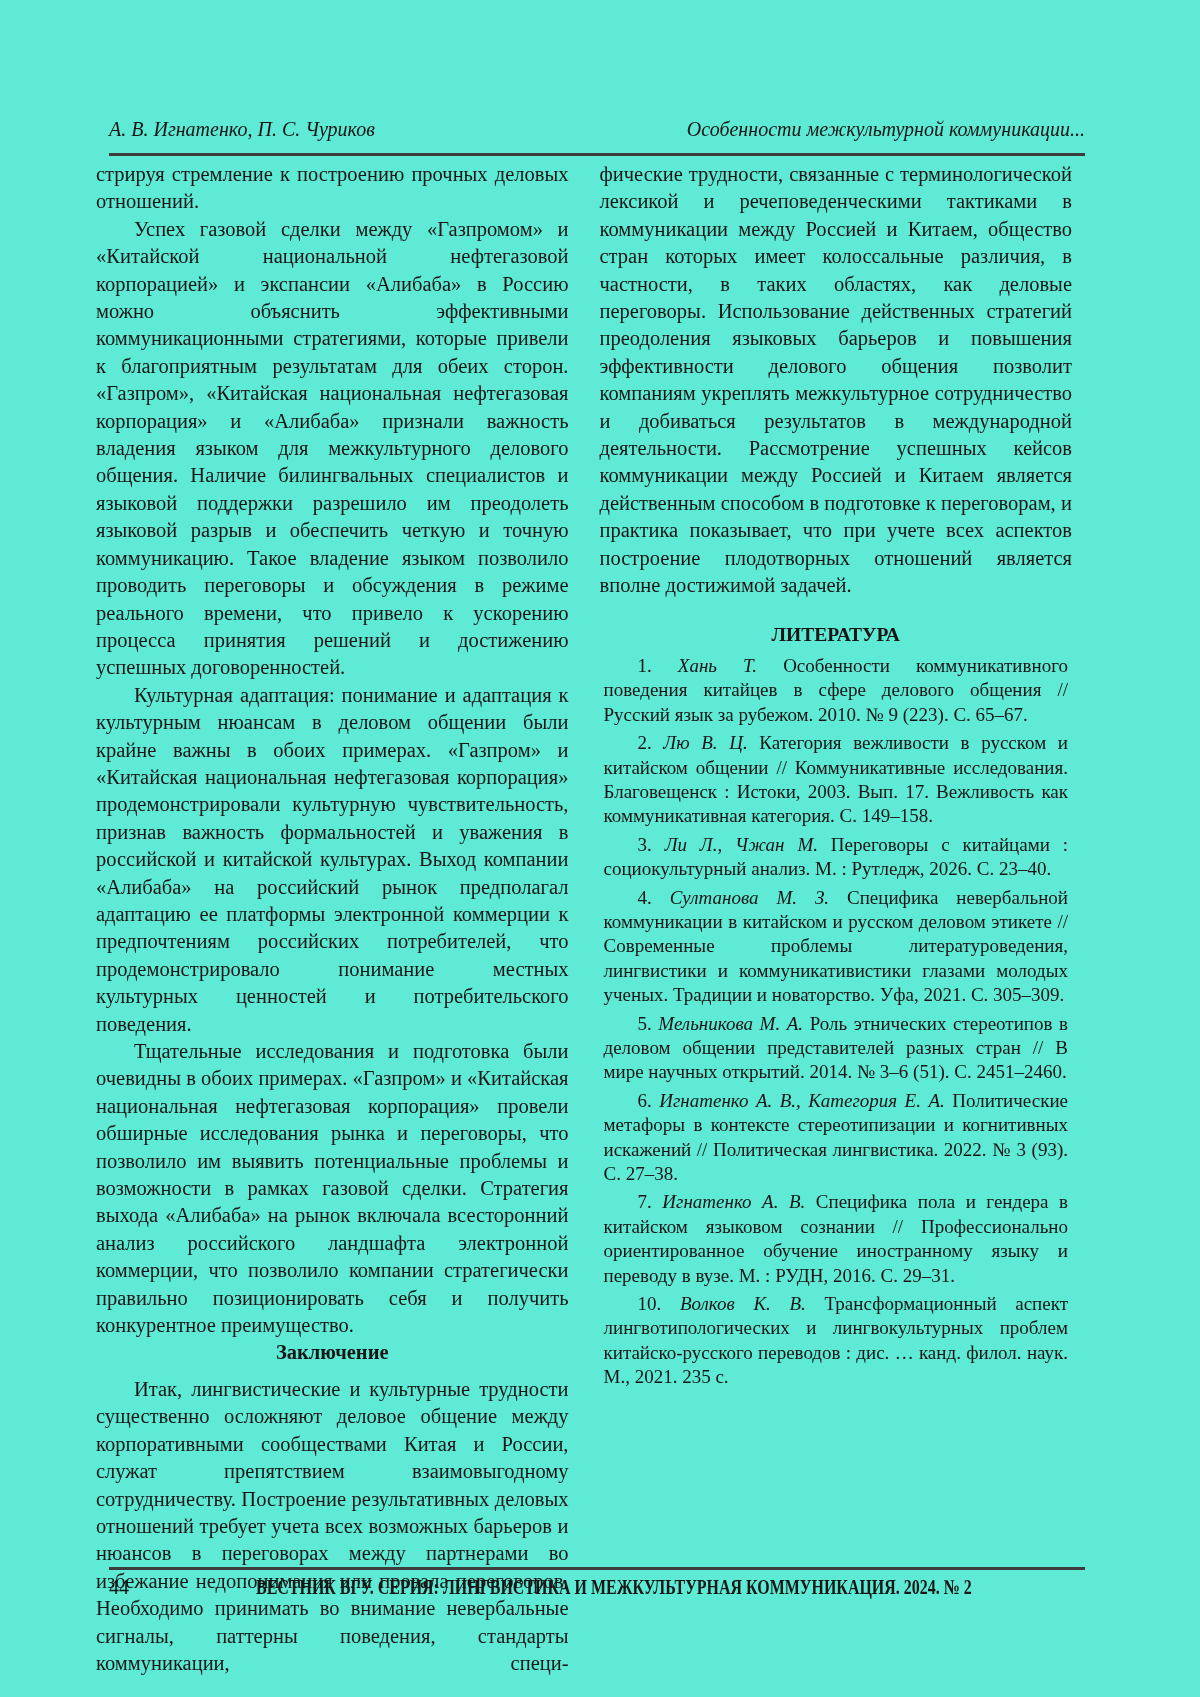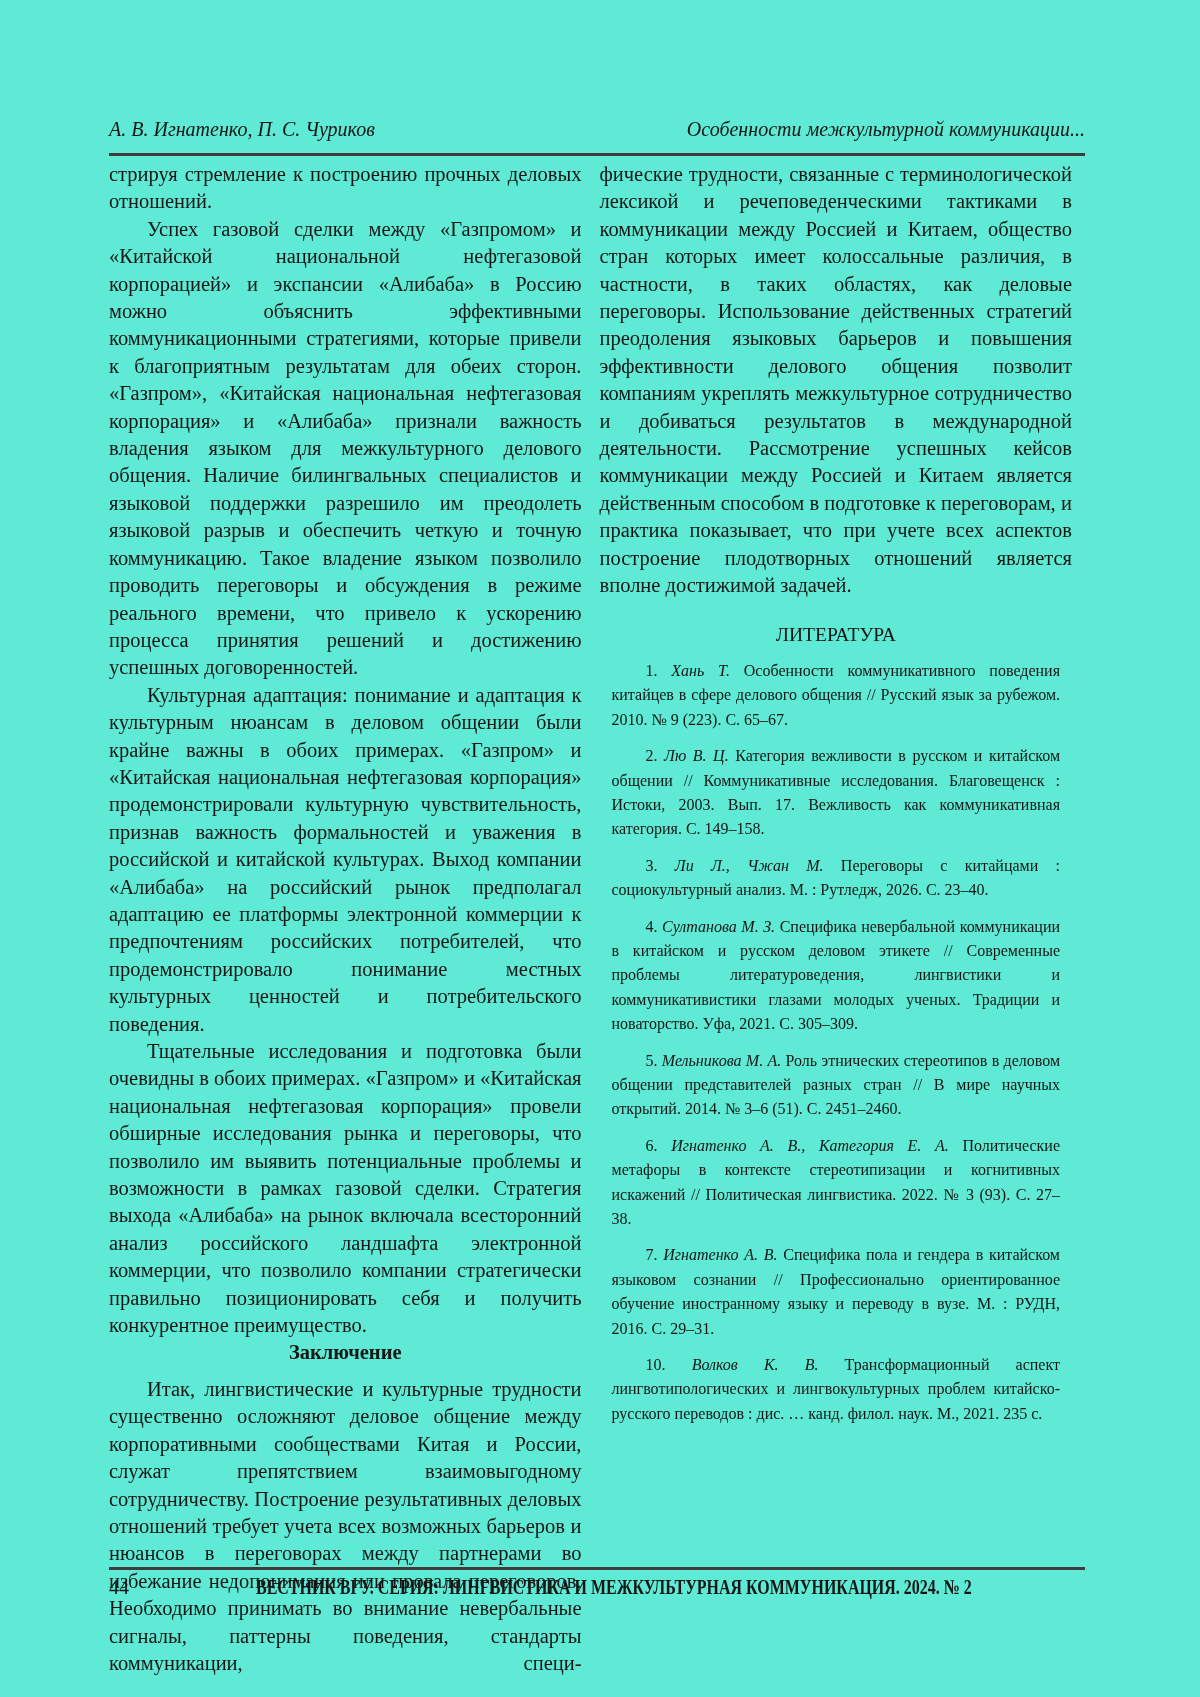--- a/index.html
+++ b/index.html
@@ -17,43 +17,43 @@
     left:109px; top:117px; width:976px;
     display:flex; justify-content:space-between; align-items:baseline;
     font-style:italic; font-size:20px; line-height:24px;
   }
   .rule{
     position:absolute; left:109px; width:976px; height:3px; background:#3d3d3d;
   }
   .rule-top{top:153px;}
   .rule-bottom{top:1567px;}
   .columns{
-    position:absolute; left:109px; top:161px; width:976px;
-    display:flex; column-gap:18px;
+    position:absolute; left:96px; top:161px; width:976px;
+    display:flex; column-gap:31px;
   }
   .col{width:472.5px;}
   p.body-para{
     margin:0;
     font-size:20.5px; line-height:27.4px;
     text-align:justify; text-indent:38px;
     hyphens:none;
   }
   p.body-para.no-indent{text-indent:0;}
   p.body-para.force-justify-last{text-align-last:justify;}
   h2.conclusion-heading{
     margin:0 0 9px; padding:0;
     font-size:20.5px; font-weight:bold; text-align:center; line-height:27.4px;
   }
   h2.literature-heading{
     margin:23px 0 7px; padding:0;
-    font-size:19.5px; font-weight:normal; text-align:center; line-height:24.4px;
+    font-size:19.5px; font-weight:bold; text-align:center; line-height:24.4px;
   }
   p.ref-para{
-    margin:12px;
-    font-size:16px; line-height:24.4px;
+    margin:4px;
+    font-size:19px; line-height:24.4px;
     text-align:justify; text-indent:34px;
     hyphens:none;
   }
   .ref-authors{font-style:italic;}
   .page-footer{
     position:absolute; left:109px; top:1575px; width:976px;
     display:flex; align-items:flex-start;
   }
   .footer-page-number{font-size:20px; line-height:25px;}
   .footer-journal{

